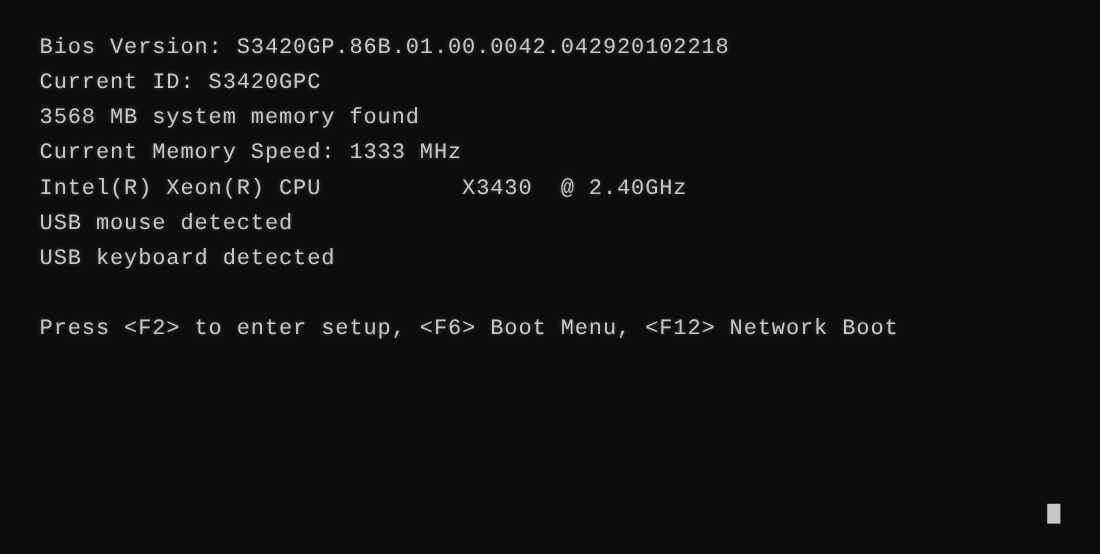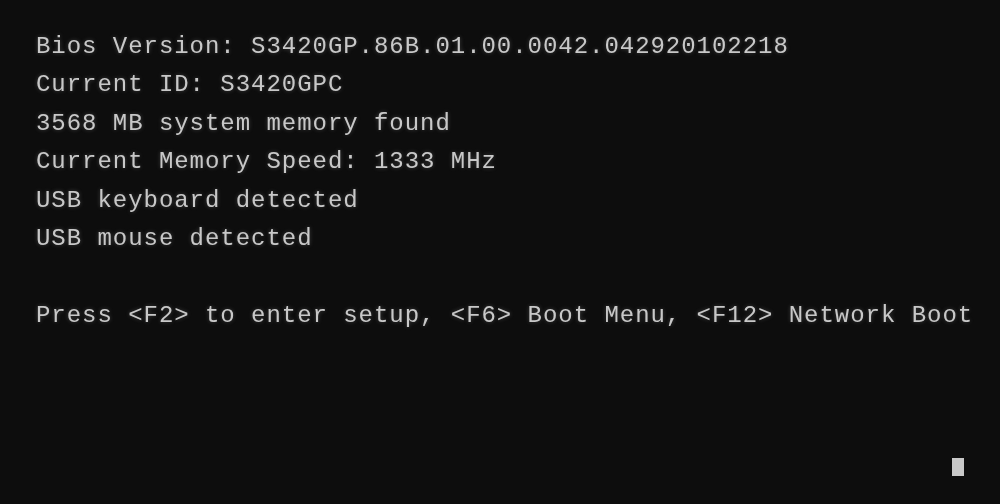--- a/index.html
+++ b/index.html
@@ -18,21 +18,21 @@
       justify-content: center;
     }
 
     .bios-screen {
       width: 1000px;
       height: 504px;
       background-color: #0d0d0d;
       padding: 28px 36px;
       position: relative;
       font-family: 'Courier New', Courier, monospace;
-      font-size: 24px;
+      font-size: 20px;
       color: #d4d4d4;
       letter-spacing: 0.04em;
     }
 
     .bios-line {
       line-height: 1.6;
       white-space: pre;
       color: #c8c8c8;
       text-shadow: 0 0 4px rgba(200,200,200,0.3);
     }
@@ -52,19 +52,20 @@
   </style>
 </head>
 <body>
 
 <div class="bios-screen">
   <div id="lines-container">
       <div class="bios-line">Bios Version: S3420GP.86B.01.00.0042.042920102218</div>
       <div class="bios-line">Current ID: S3420GPC</div>
       <div class="bios-line">3568 MB system memory found</div>
       <div class="bios-line">Current Memory Speed: 1333 MHz</div>
+      <div class="bios-line">Intel(R) Xeon(R) CPU          X3430  @ 2.40GHz</div>
+      <div class="bios-line">USB mouse detected</div>
       <div class="bios-line">USB keyboard detected</div>
-      <div class="bios-line">USB mouse detected</div>
       <div class="bios-line empty"></div>
       <div class="bios-line">Press &lt;F2&gt; to enter setup, &lt;F6&gt; Boot Menu, &lt;F12&gt; Network Boot</div>
     </div>
   <div class="bottom-cursor"></div>
 </div>
 
 </body></html>

